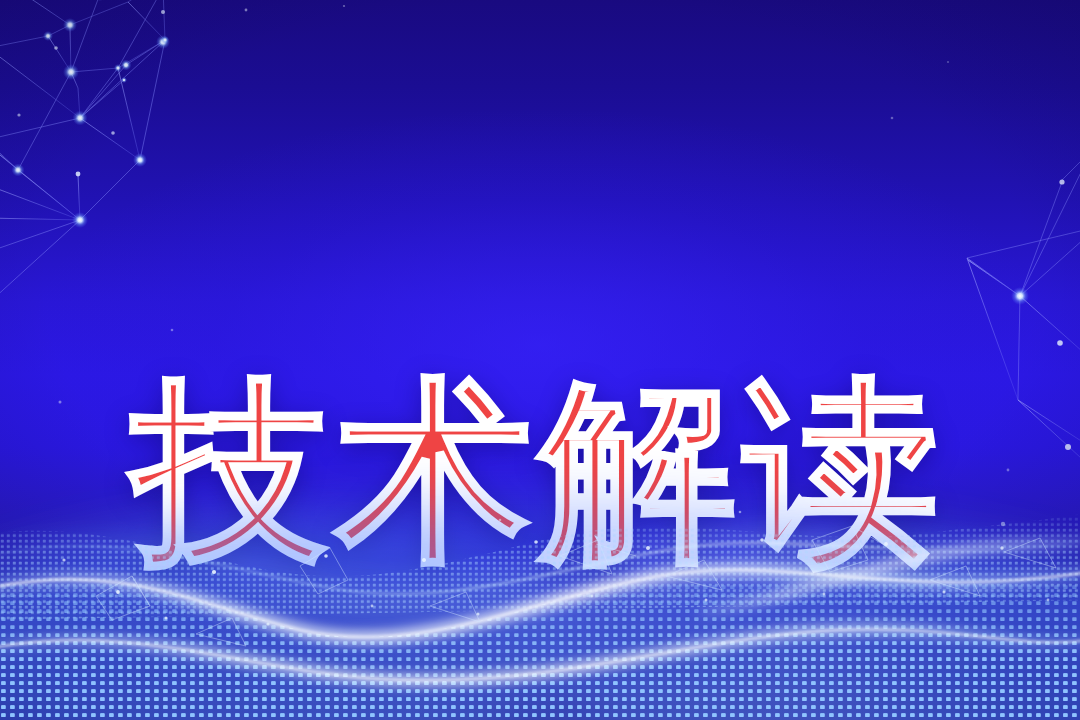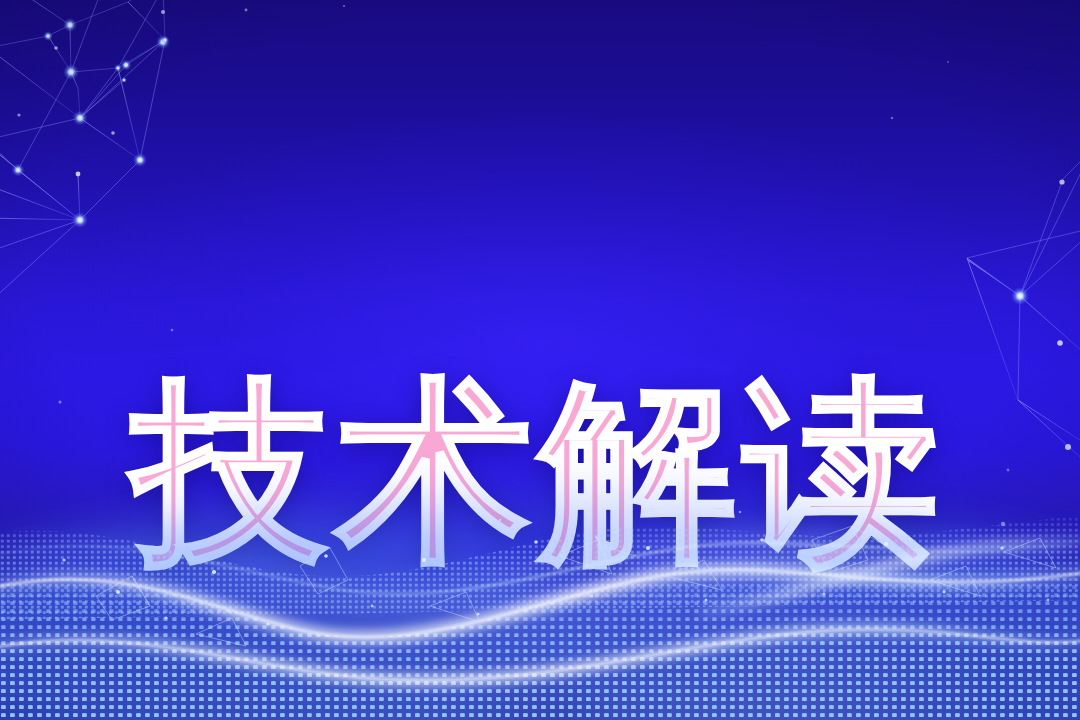--- a/index.html
+++ b/index.html
@@ -61,21 +61,21 @@
     display:flex;
     justify-content:center;
     align-items:center;
     pointer-events:none;
   }
   .title{
     display:block;
     font-size:196px;
     line-height:1;
     font-weight:900;
-    color:#f9a8d4;
+    color:#ef4444;
     letter-spacing:8px;
     white-space:nowrap;
     text-shadow:
       0 0 1px rgba(255,255,255,0.9),
       0 6px 26px rgba(10,4,90,0.45);
     -webkit-text-stroke:2.5px #ffffff;
     font-family:"DejaVu Sans","Liberation Sans",sans-serif;
   }
 </style>
 </head>

